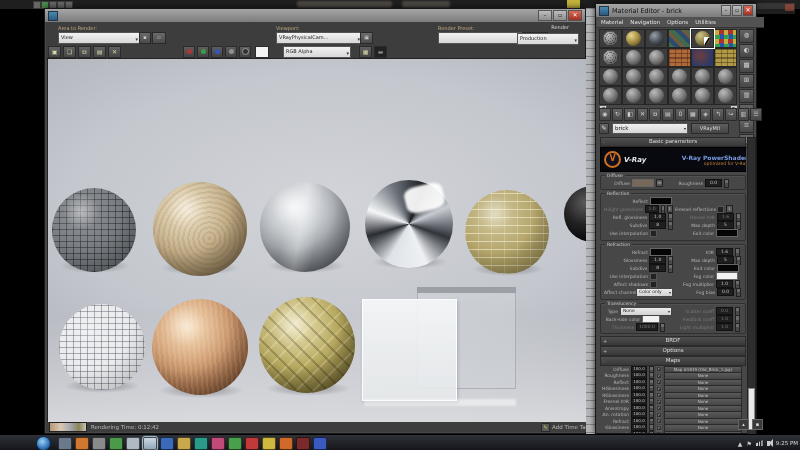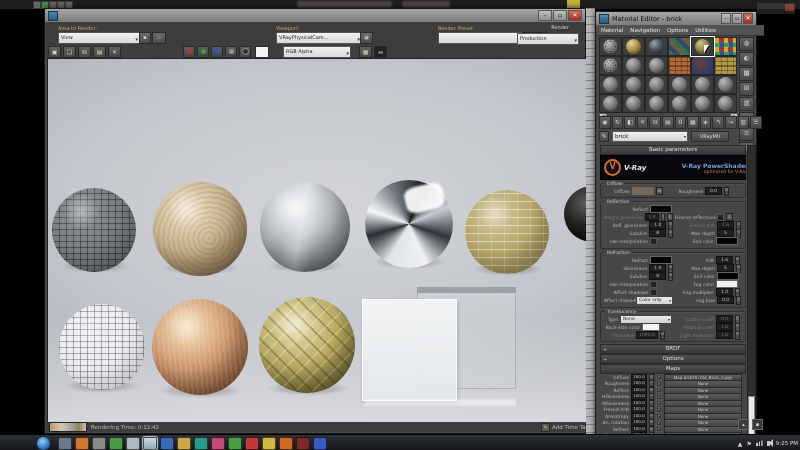--- a/index.html
+++ b/index.html
@@ -81,21 +81,21 @@
   .glass-base{position:absolute;background:rgba(250,250,252,.55);filter:blur(1px);}
   .vfb-status{position:absolute;left:1px;bottom:1px;width:540px;height:10px;background:#3d3d3d;
     display:flex;align-items:center;font-size:5.5px;color:#b8b8b8;gap:4px;padding:0 3px;}
   .mini-thumb{width:36px;height:8px;background:linear-gradient(90deg,#b89878,#d8c8b0 30%,#a8aab2 55%,#8a8458 80%,#c8c4b8);border:1px solid #222;}
   .status-right{margin-left:auto;display:flex;align-items:center;gap:2px;}
   .tag-ico{width:7px;height:7px;background:#5a5a5a;border:1px solid #2a2a2a;color:#cc4;font-size:5px;line-height:6px;text-align:center;}
   
   .track-strip{left:586px;top:8px;width:9px;height:426px;background:#b5b6b8;
     background-image:repeating-linear-gradient(180deg, rgba(40,40,45,.35) 0 1px, transparent 1px 8px);}
   
-  .me{left:595px;top:11px;width:162px;height:431px;}
+  .me{left:595px;top:3px;width:162px;height:431px;}
   .me-menu{position:absolute;left:1px;top:13px;width:159px;height:10px;background:#525252;border-bottom:1px solid #333;
     display:flex;align-items:center;gap:7px;padding:0 4px;font-size:5.5px;color:#e2e2e2;}
   .sw-grid{position:absolute;left:3px;top:25px;width:138px;height:76px;display:flex;flex-wrap:wrap;background:#2f2f2f;}
   .swatch{width:23px;height:19px;background:#3c3c3c;border:1px solid #262626;position:relative;box-sizing:border-box;}
   .swatch::before{content:"";position:absolute;left:3px;top:1px;width:15px;height:15px;border-radius:50%;
     background:radial-gradient(circle at 35% 30%, #bbb, #808080 45%, #404040 88%);}
   .sw-bumpy::before{background:
     repeating-radial-gradient(circle, rgba(0,0,0,.35) 0 .7px, transparent .7px 2.3px),
     radial-gradient(circle at 35% 30%, #c2c2c2, #828282 45%, #3e3e3e 88%);}
   .sw-gold::before{background:radial-gradient(circle at 35% 30%, #e9d591, #a18b40 50%, #4e421d 90%);}

